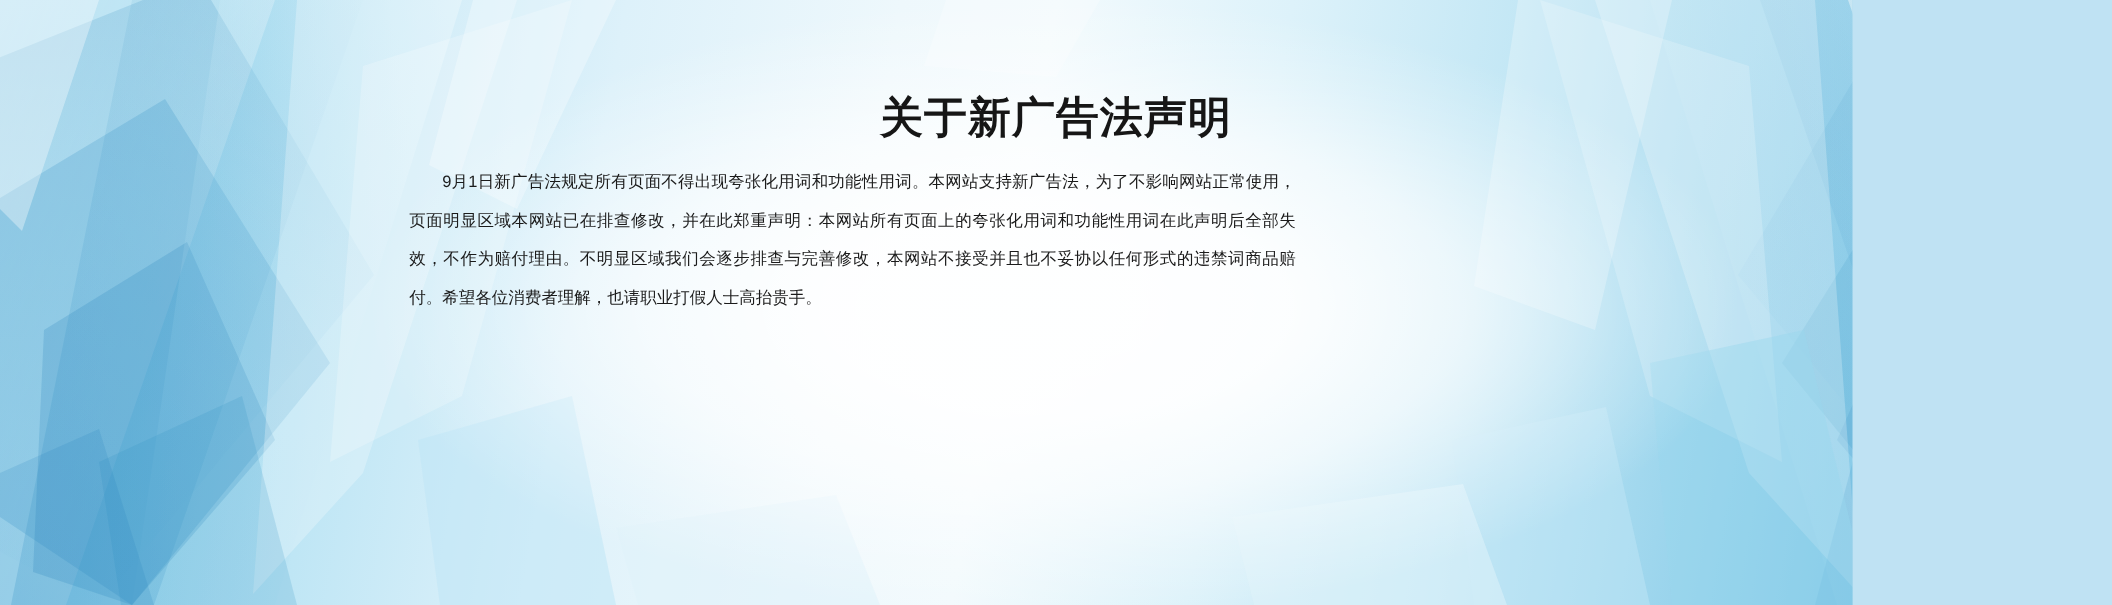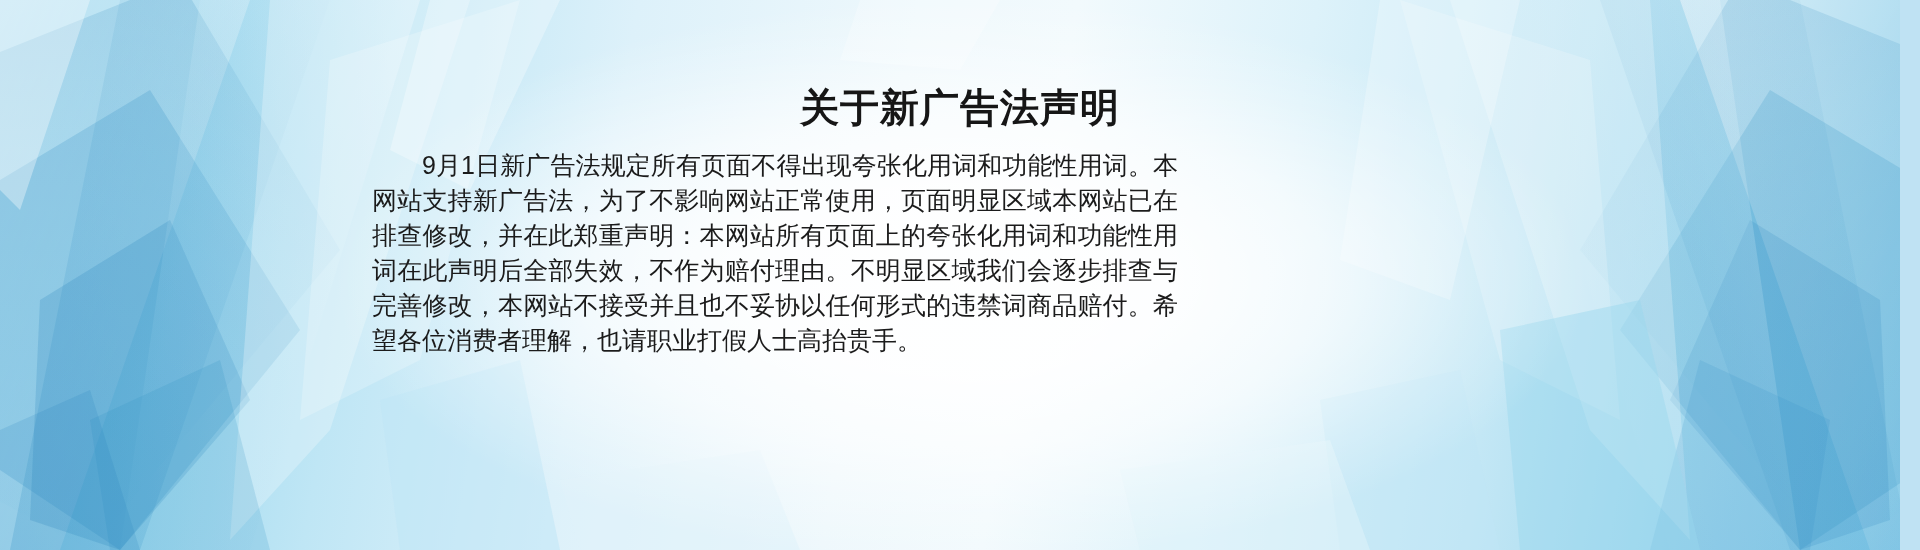--- a/index.html
+++ b/index.html
@@ -10,21 +10,21 @@
     overflow: hidden;
   }
 
   body {
     font-family: "Liberation Sans", "DejaVu Sans", sans-serif;
     background: #bfe2f3;
   }
 
   #banner {
     position: relative;
-    width: 1900px;
+    width: 1684px;
     height: 550px;
     overflow: hidden;
     background: linear-gradient(100deg,
         #7ec9e8 0%,
         #9ad7ee 9%,
         #bfe6f5 20%,
         #ddf1fa 32%,
         #eef8fc 46%,
         #f2fafd 54%,
         #ddf2fa 66%,
@@ -79,21 +79,21 @@
     line-height: 52px;
     white-space: nowrap;
   }
 
   #body-copy {
     position: absolute;
     left: 372px;
     top: 148px;
     width: 806px;
     color: #1b1b1b;
-    font-size: 25px;
+    font-size: 15px;
     line-height: 35px;
     text-align: justify;
     text-justify: inter-ideograph;
   }
 
   #body-copy p {
     margin: 0;
   }
 
   .indent { text-indent: 2em; }

